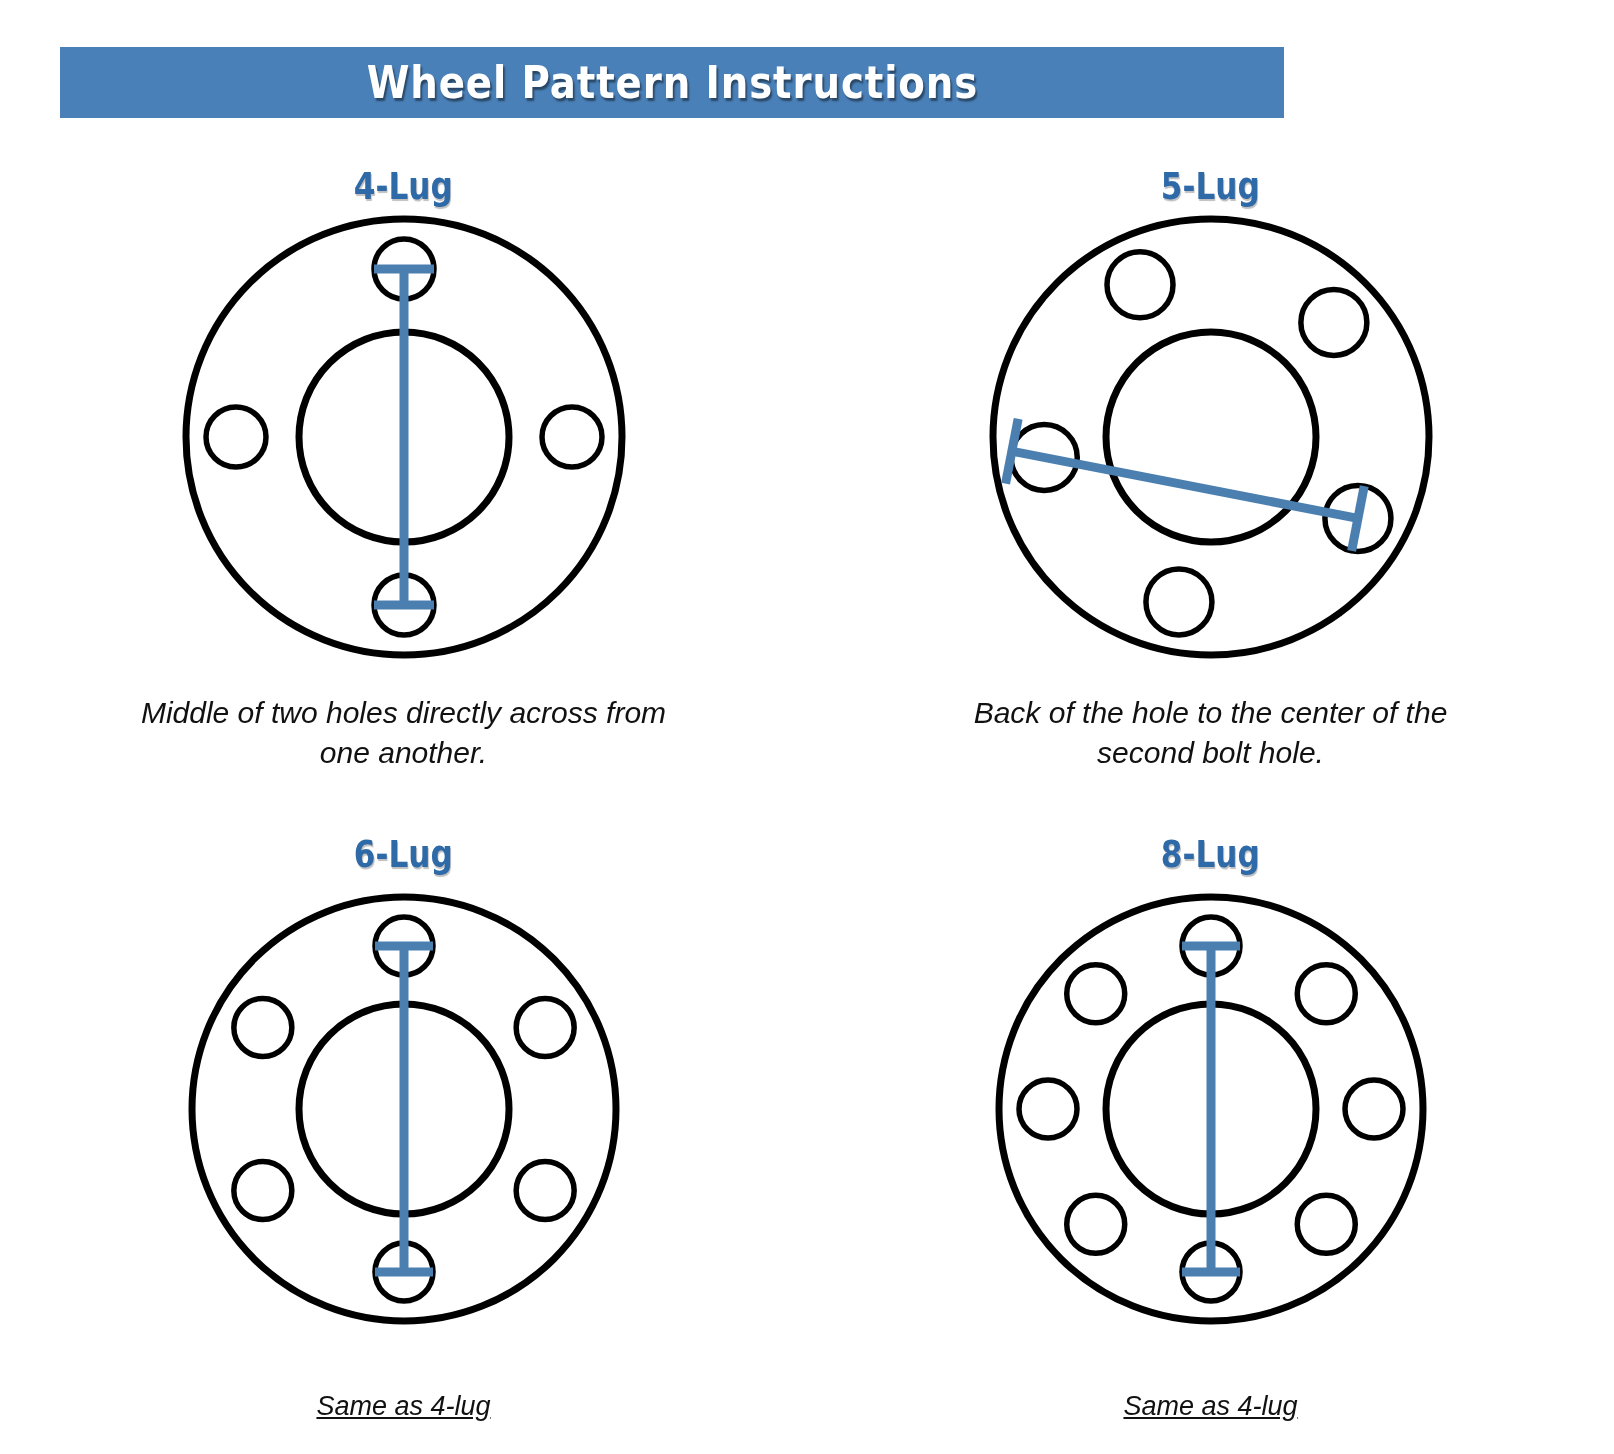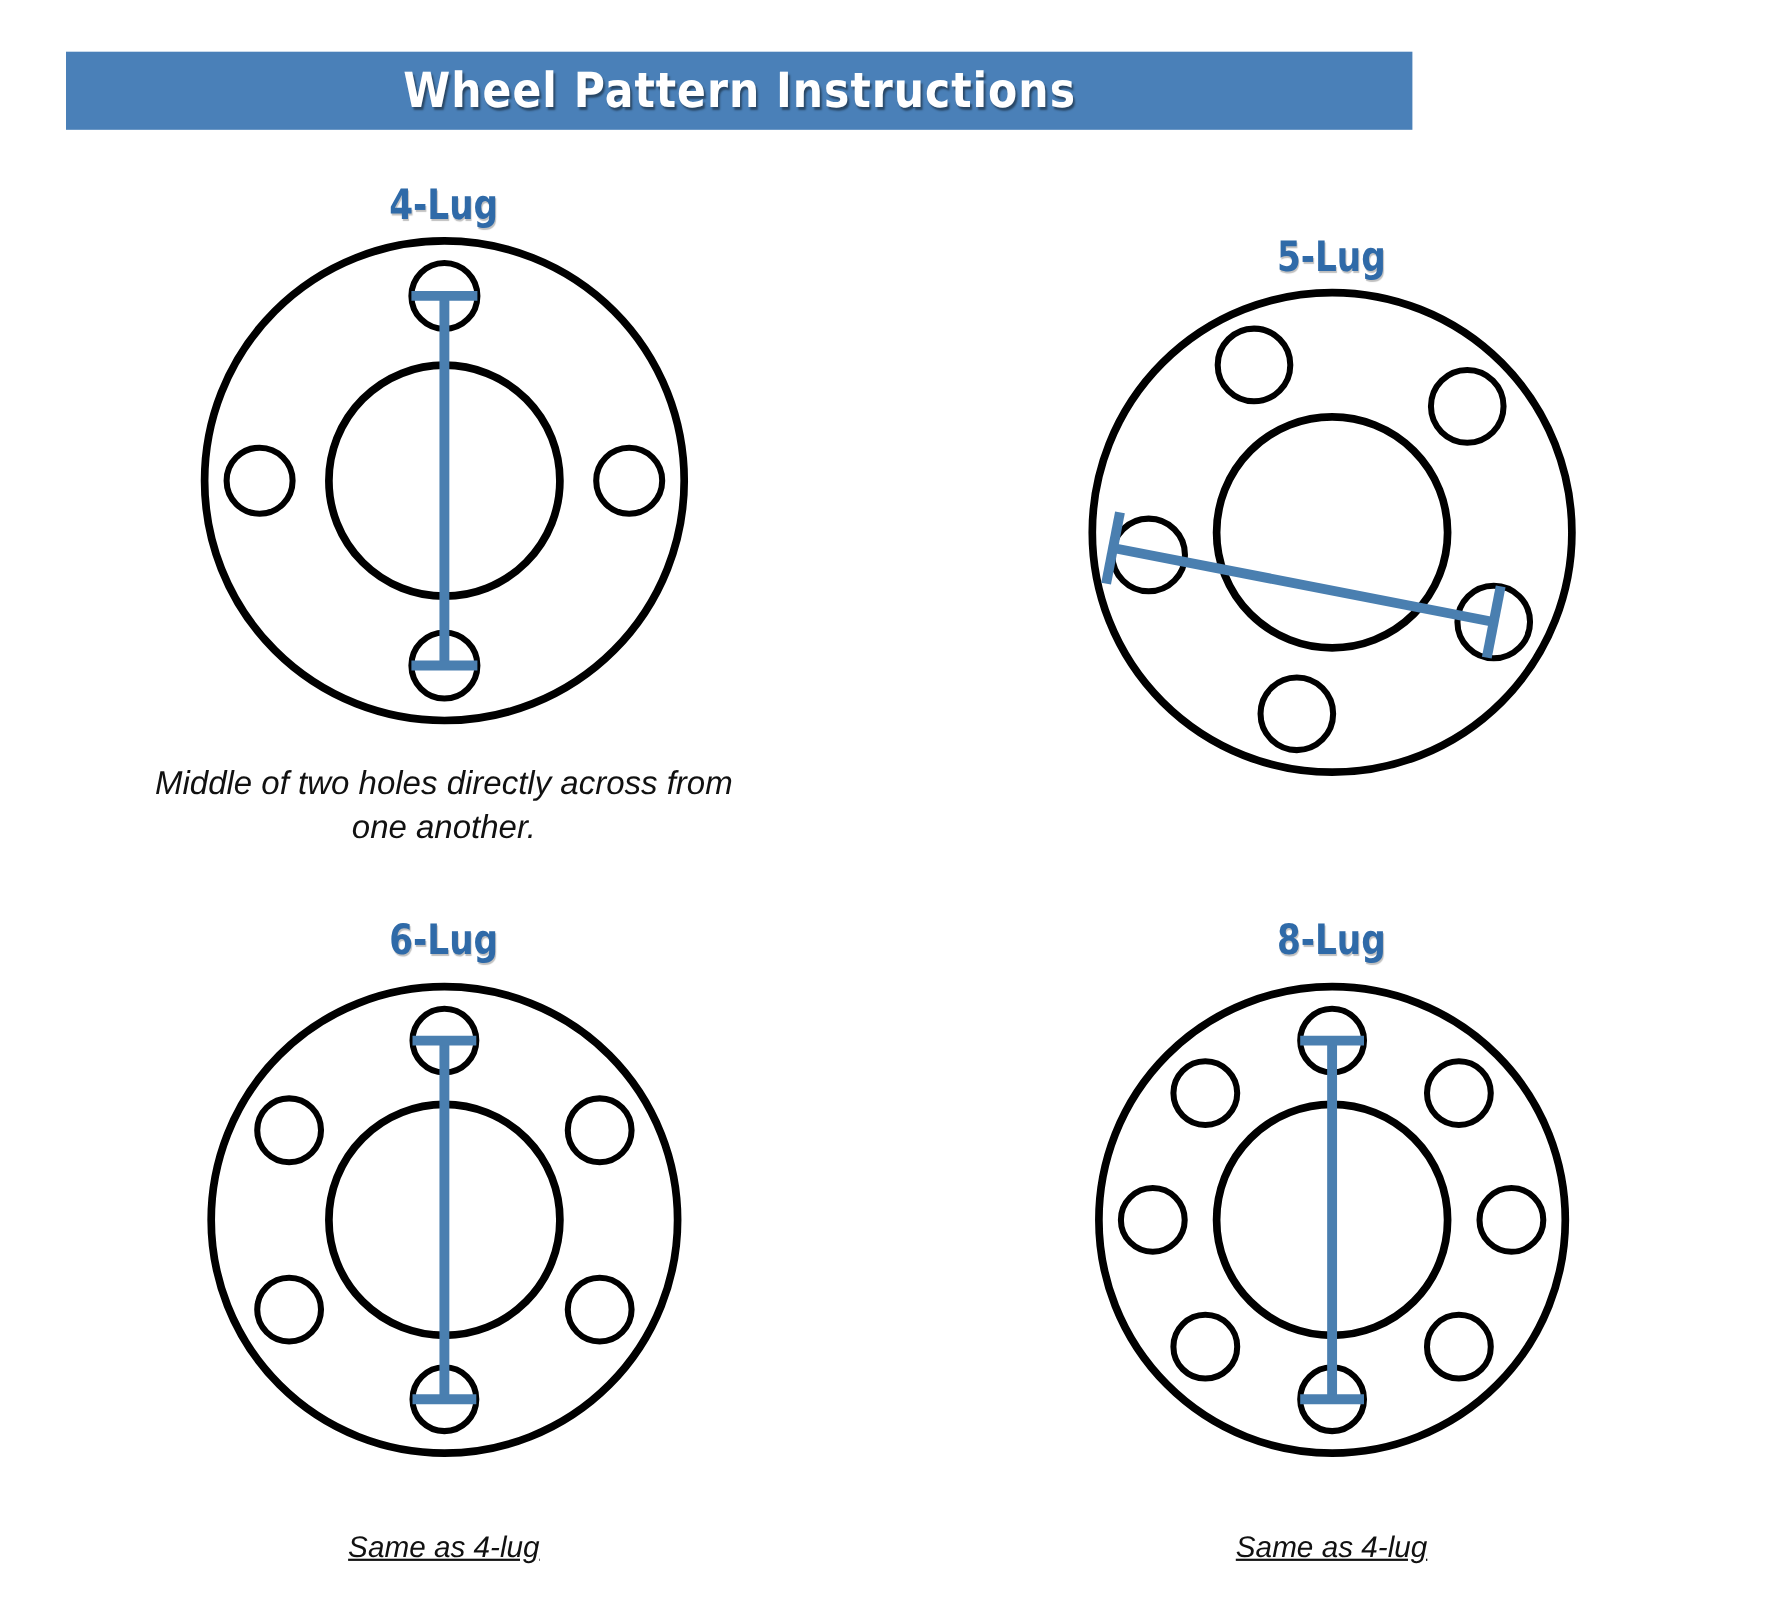--- a/index.html
+++ b/index.html
@@ -136,20 +136,21 @@
           <circle cx="164.00013202756253" cy="75.7402917778428" r="33" class="hole"></circle>
           <circle cx="357.86742187202066" cy="113.42427550950026" r="33" class="hole"></circle>
           <circle cx="381.9361107994185" cy="309.44801620138463" r="33" class="hole"></circle>
           <circle cx="202.94408877674047" cy="392.91336681920757" r="33" class="hole"></circle>
           <circle cx="68.25224652425791" cy="248.4740496920648" r="33" class="hole"></circle>
           <line x1="35.858549470485" y1="242.17735284463882" x2="381.9361107994185" y2="309.44801620138463" stroke="#4a7fb0" stroke-width="9" class="meas-line"></line>
           <line x1="42.15524631791098" y1="209.7836557908659" x2="29.561852623059025" y2="274.57104989841173" stroke="#4a7fb0" stroke-width="9" class="meas-cap"></line>
           <line x1="388.2328076468445" y1="277.05431914761175" x2="375.6394139519925" y2="341.8417132551575" stroke="#4a7fb0" stroke-width="9" class="meas-cap"></line>
         </svg>
       </div>
+    <div class="caption">Back of the hole to the center of the second bolt hole.</div>
   </div>
 
   <div class="cell">
     <div class="lug-label">6-Lug</div>
     <div class="wheel-holder">
         <svg width="470" height="470" viewBox="0 0 470 470" class="wheel-svg">
           <circle cx="235" cy="232" r="212" class="ring"></circle>
           <circle cx="235" cy="232" r="105" class="hub"></circle>
           <circle cx="235" cy="69" r="29" class="hole"></circle>
           <circle cx="376.1621408168635" cy="150.5" r="29" class="hole"></circle>

